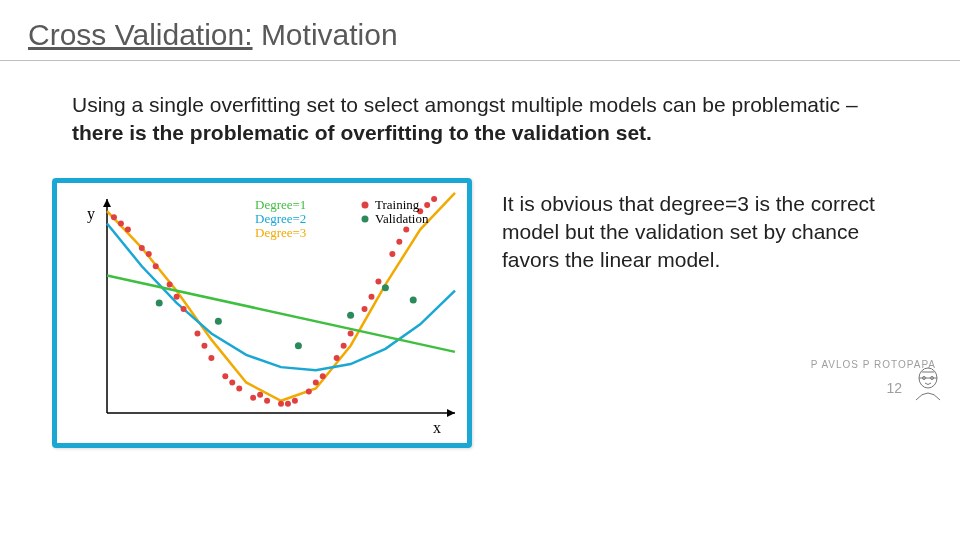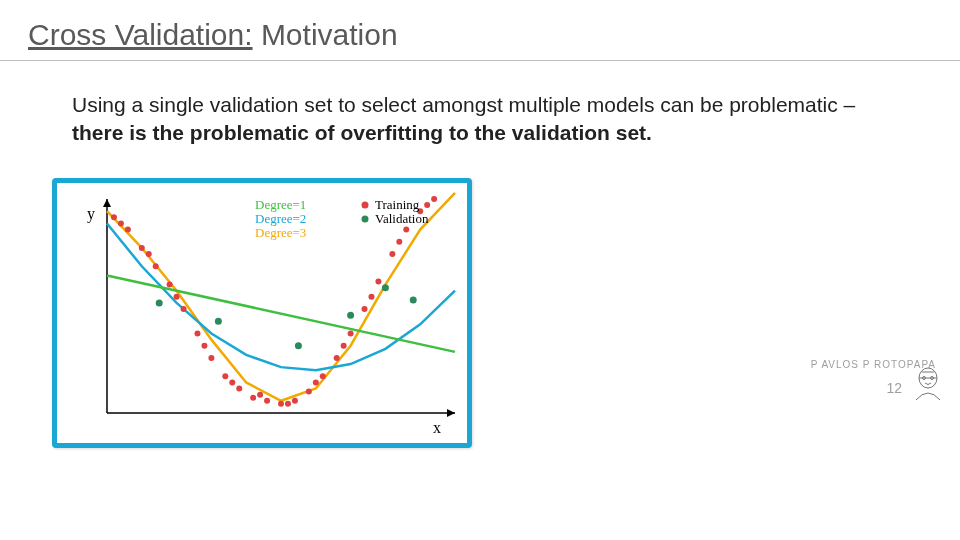--- a/index.html
+++ b/index.html
@@ -19,21 +19,21 @@
 </head>
 <body>
 <div class="slide">
 
 <div class="title">
   <span class="ul">Cross Validation:</span><span> Motivation</span>
 </div>
 <hr class="rule">
 
 <div class="body">
-  <span>Using a single validation set to select amongst multiple models can be problematic – </span><b>there is the problematic of overfitting to the validation set.</b>
+  <span>Using a single overfitting set to select amongst multiple models can be problematic – </span><b>there is the problematic of overfitting to the validation set.</b>
 </div>
 
 <div class="content">
   <div class="figure">
     <svg id="chart-svg" width="400" height="250" viewBox="0 0 400 250">
           <line x1="42" y1="8" x2="42" y2="222" stroke="#000" stroke-width="1.5"></line>
           <line x1="42" y1="222" x2="390" y2="222" stroke="#000" stroke-width="1.5"></line>
           <polygon points="38,16 46,16 42,8" fill="#000"></polygon>
           <polygon points="382,218 382,226 390,222" fill="#000"></polygon>
           <text x="22" y="28" font-size="16" font-family="&quot;Comic Sans MS&quot;,cursive" fill="#000">y</text>
@@ -85,20 +85,21 @@
           <circle cx="348.24000000000007" cy="108.88571428571429" r="3.5" fill="#2a8a5a"></circle>
           <text x="190" y="18" font-size="13" fill="#3fbf3f" font-family="&quot;Comic Sans MS&quot;,cursive">Degree=1</text>
           <text x="190" y="32" font-size="13" fill="#1aa7d4" font-family="&quot;Comic Sans MS&quot;,cursive">Degree=2</text>
           <text x="190" y="46" font-size="13" fill="#f2a900" font-family="&quot;Comic Sans MS&quot;,cursive">Degree=3</text>
           <circle cx="300" cy="14" r="3.5" fill="#e04040"></circle>
           <text x="310" y="18" font-size="13" fill="#000" font-family="&quot;Comic Sans MS&quot;,cursive">Training</text>
           <circle cx="300" cy="28" r="3.5" fill="#2a8a5a"></circle>
           <text x="310" y="32" font-size="13" fill="#000" font-family="&quot;Comic Sans MS&quot;,cursive">Validation</text>
         </svg>
   </div>
+  <div class="caption">It is obvious that degree=3 is the correct model but the validation set by chance favors the linear model.</div>
 </div>
 
 <div class="footer">
   <span>P AVLOS P ROTOPAPA</span>
   <span class="num">12</span>
 </div>
 
 <svg class="avatar" width="36" height="38">
   <g stroke="#777" stroke-width="1" fill="none">
     <ellipse cx="18" cy="14" rx="9" ry="10"></ellipse>

